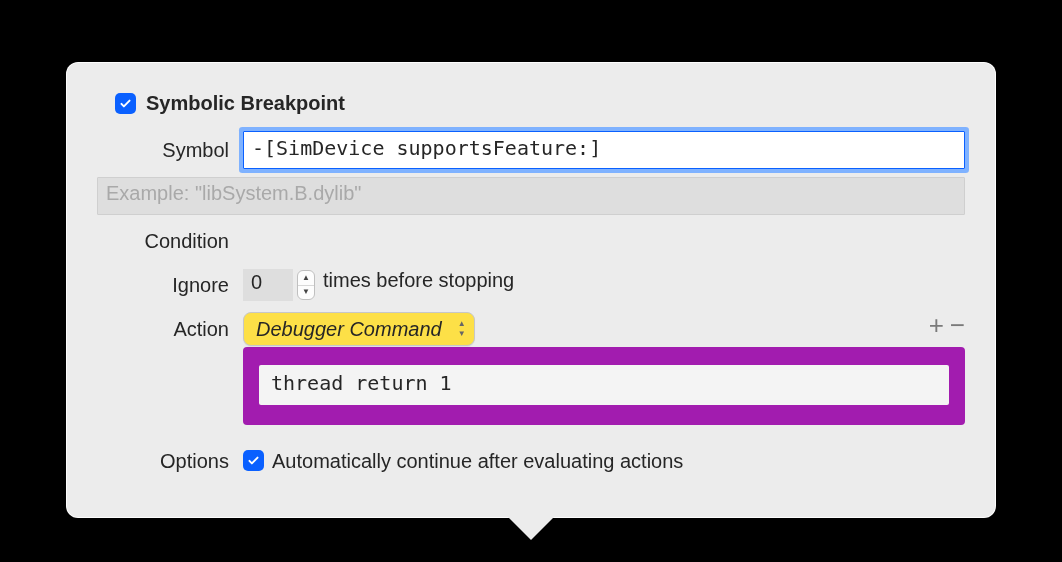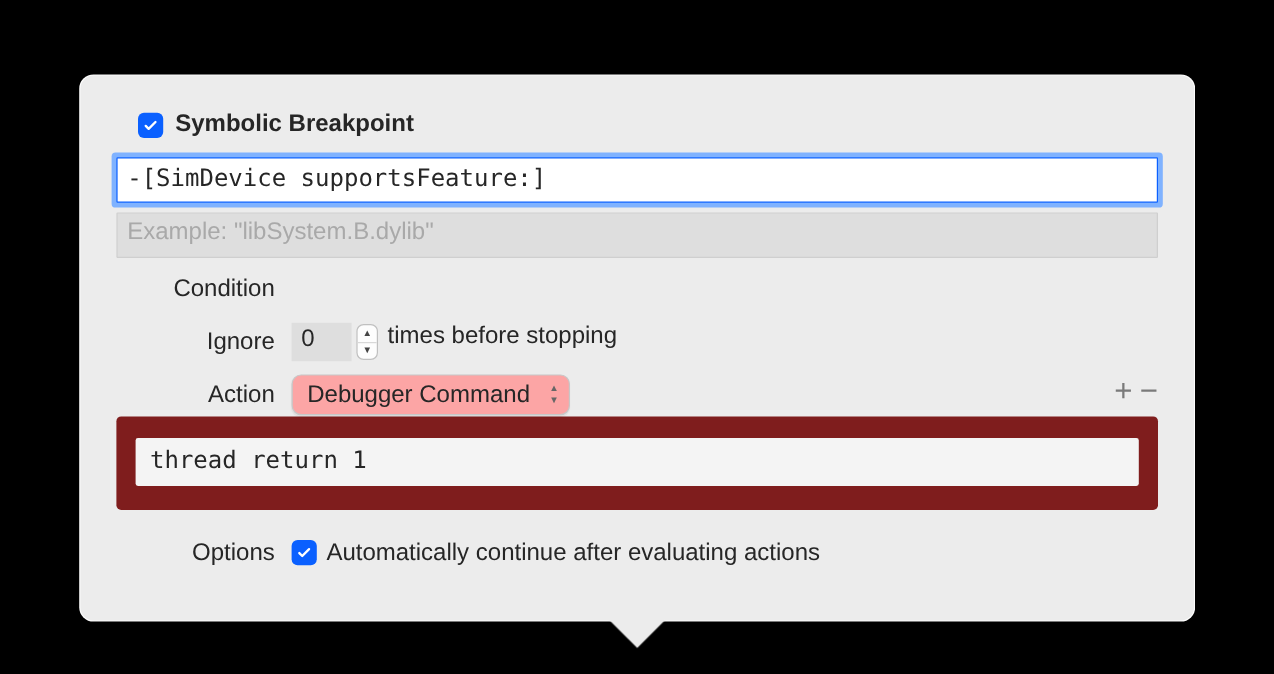--- a/index.html
+++ b/index.html
@@ -66,21 +66,21 @@
     align-items: flex-start;
     gap: 8px;
     min-width: 0;
   }
   
   .header-row .label-col {
     width: auto;
     text-align: left;
     padding-right: 0;
     display: flex;
-    align-items: flex-end;
+    align-items: center;
     gap: 10px;
   }
   .header-row { margin-bottom: 10px; margin-left: 18px; }
   .title { font-weight: 700; }
   
   .chk {
     width: 21px; height: 21px;
     border-radius: 5px;
     background: var(--accent);
     display: inline-flex;
@@ -137,47 +137,49 @@
   }
   .stepper-btns > div {
     flex: 1; display: flex; align-items: center; justify-content: center;
     font-size: 8px; line-height: 1; color: #444;
   }
   .stepper-btns > div:first-child { border-bottom: 1px solid #d8d8d8; }
   .after-text { color: var(--text); }
   
   .popup {
     height: 34px;
-    background: #fca5a5;
+    background: #fde047;
     border: 1px solid #c7c7c7;
     border-radius: 8px;
     padding: 0 32px 0 12px;
     display: inline-flex; align-items: center;
     font-size: 20px; color: var(--text);
     position: relative;
     cursor: pointer;
     box-shadow: 0 1px 1px rgba(0,0,0,0.06);
+    font-style: italic;
   }
   .popup .caret {
     position: absolute; right: 8px; top: 50%; transform: translateY(-50%);
     display: flex; flex-direction: column; gap: 2px;
   }
   .popup .caret span { font-size: 8px; line-height: 1; color: #666; }
   
   .pm {
     display: flex; gap: 6px;
     color: #7a7a7a;
     font-size: 26px; font-weight: 300;
     margin-left: auto;
     user-select: none;
   }
   .pm span { cursor: pointer; line-height: 1; }
   
   .cmd-area {
-    background: #7f1d1d;
+    margin-left: 146px;
+    background: #a21caf;
     border-radius: 4px;
     padding: 18px 16px 20px 16px;
   }
   .cmd-field {
     background: #f4f4f4;
     border: none;
     height: 40px;
     width: 100%;
     padding: 6px 12px;
     font-family: var(--mono);
@@ -199,20 +201,21 @@
         <span class="chk">
           <svg viewBox="0 0 16 16">
               <path d="M3 8.5l3 3 7-7" stroke="#fff" stroke-width="2.4" fill="none" stroke-linecap="round" stroke-linejoin="round"></path>
             </svg>
         </span>
         <span class="title">Symbolic Breakpoint</span>
       </div>
     </div>
 
     <div class="row">
+      <div class="label-col">Symbol</div>
       <div class="content-col">
         <div class="tf focus">-[SimDevice supportsFeature:]</div>
       </div>
     </div>
 
     <div class="row">
       <div class="content-col">
         <div class="tf placeholder-gray">Example: "libSystem.B.dylib"</div>
       </div>
     </div>

